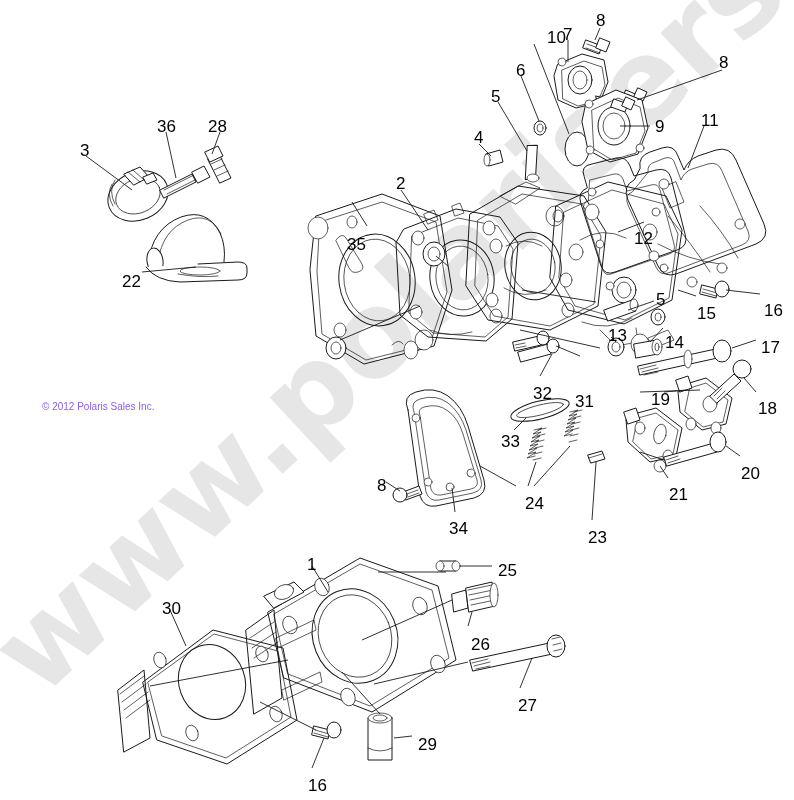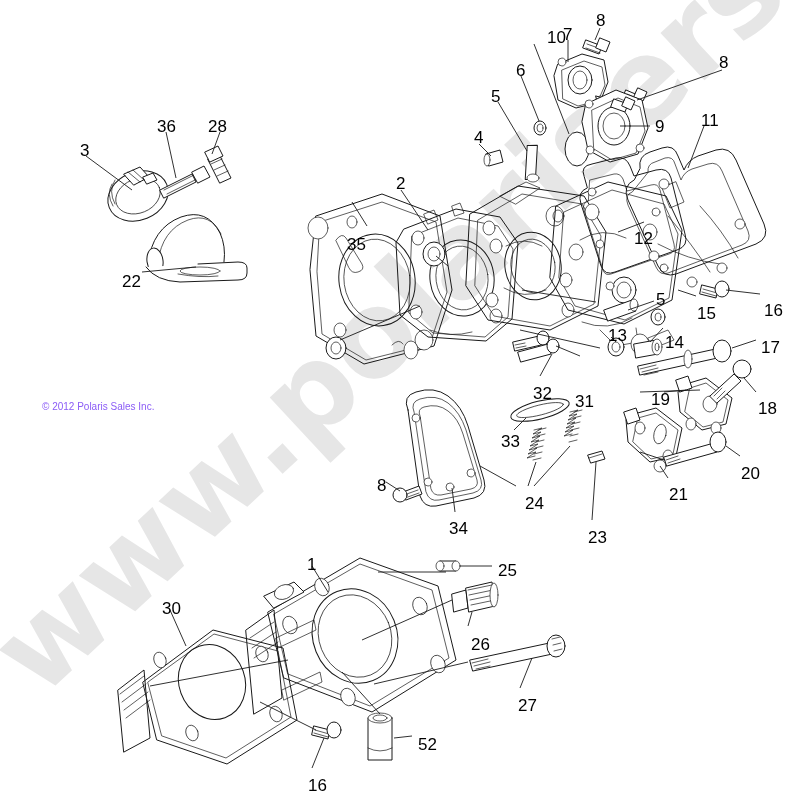--- a/index.html
+++ b/index.html
@@ -512,21 +512,21 @@
       <div class="callout-num" style="left: 501px; top: 433px;">33</div>
       <div class="callout-num" style="left: 525px; top: 495px;">24</div>
       <div class="callout-num" style="left: 588px; top: 529px;">23</div>
       <div class="callout-num" style="left: 377px; top: 477px;">8</div>
       <div class="callout-num" style="left: 449px; top: 520px;">34</div>
       <div class="callout-num" style="left: 307px; top: 556px;">1</div>
       <div class="callout-num" style="left: 162px; top: 600px;">30</div>
       <div class="callout-num" style="left: 498px; top: 562px;">25</div>
       <div class="callout-num" style="left: 471px; top: 636px;">26</div>
       <div class="callout-num" style="left: 518px; top: 697px;">27</div>
-      <div class="callout-num" style="left: 418px; top: 736px;">52</div>
+      <div class="callout-num" style="left: 418px; top: 736px;">29</div>
       <div class="callout-num" style="left: 308px; top: 777px;">16</div>
     </div>
 
   <div id="copyright-layer">
     <div class="copyright">© 2012 Polaris Sales Inc.</div>
   </div>
 
 </div>
 
 </body></html>

